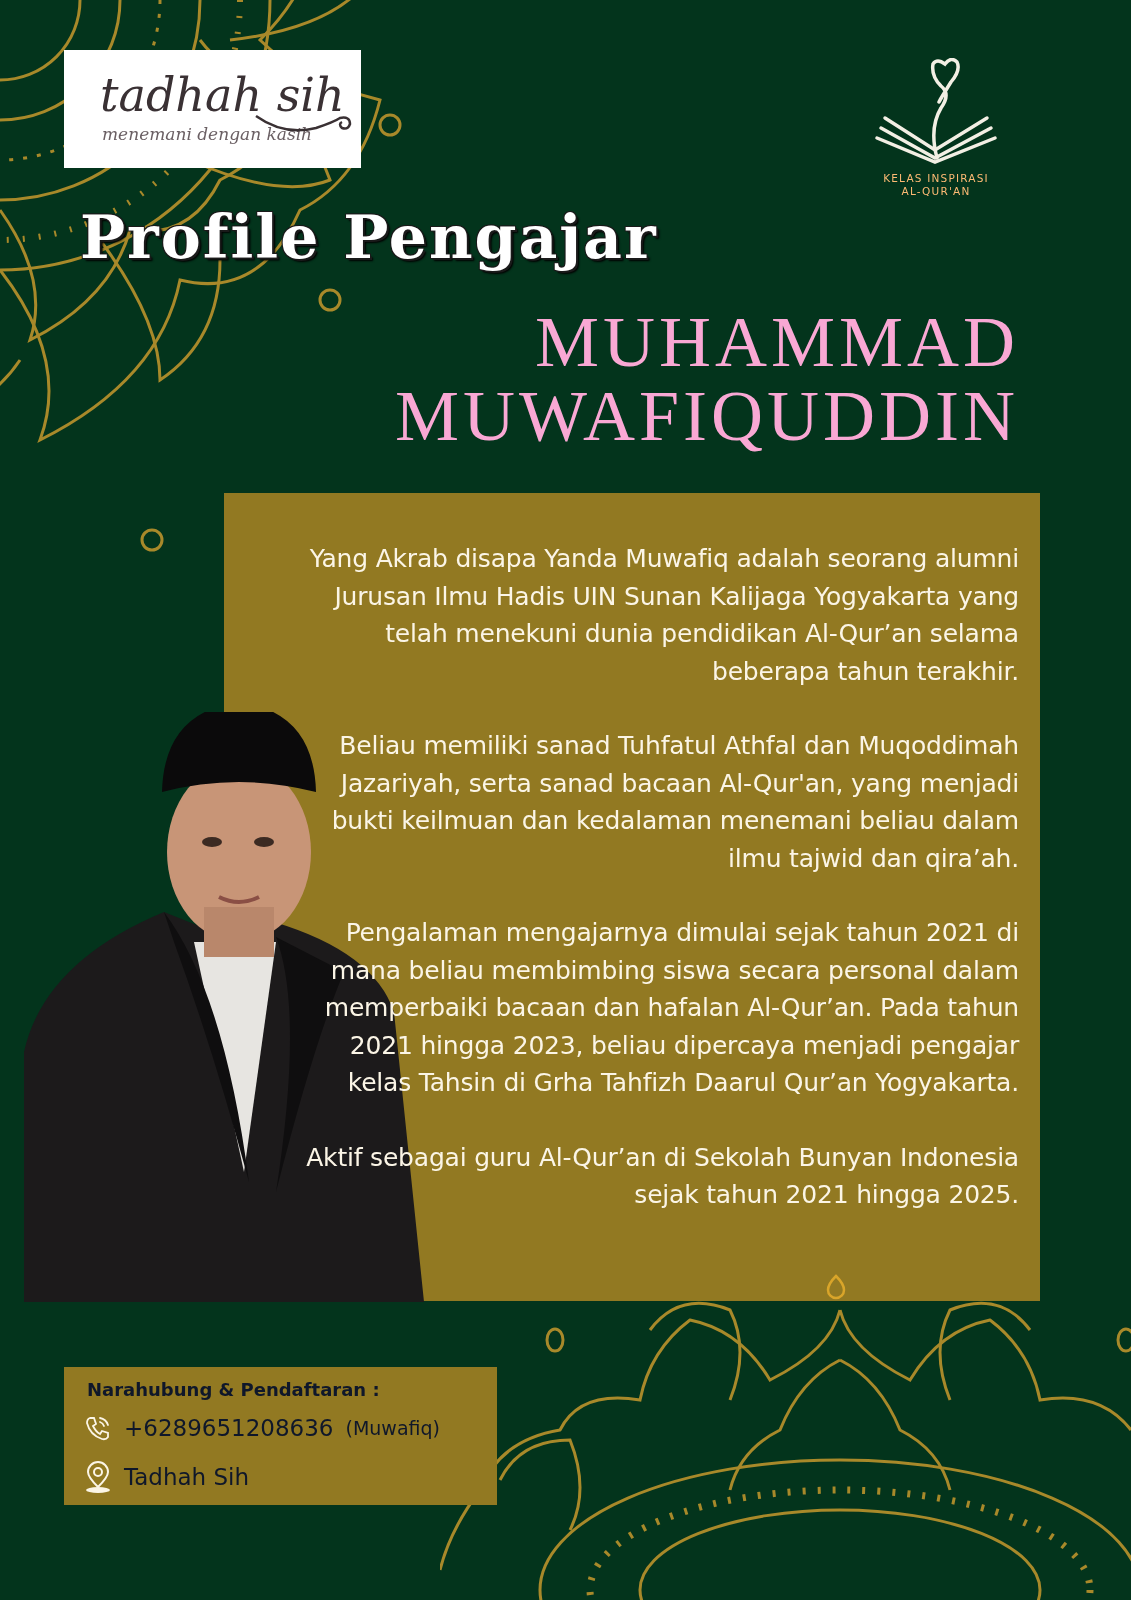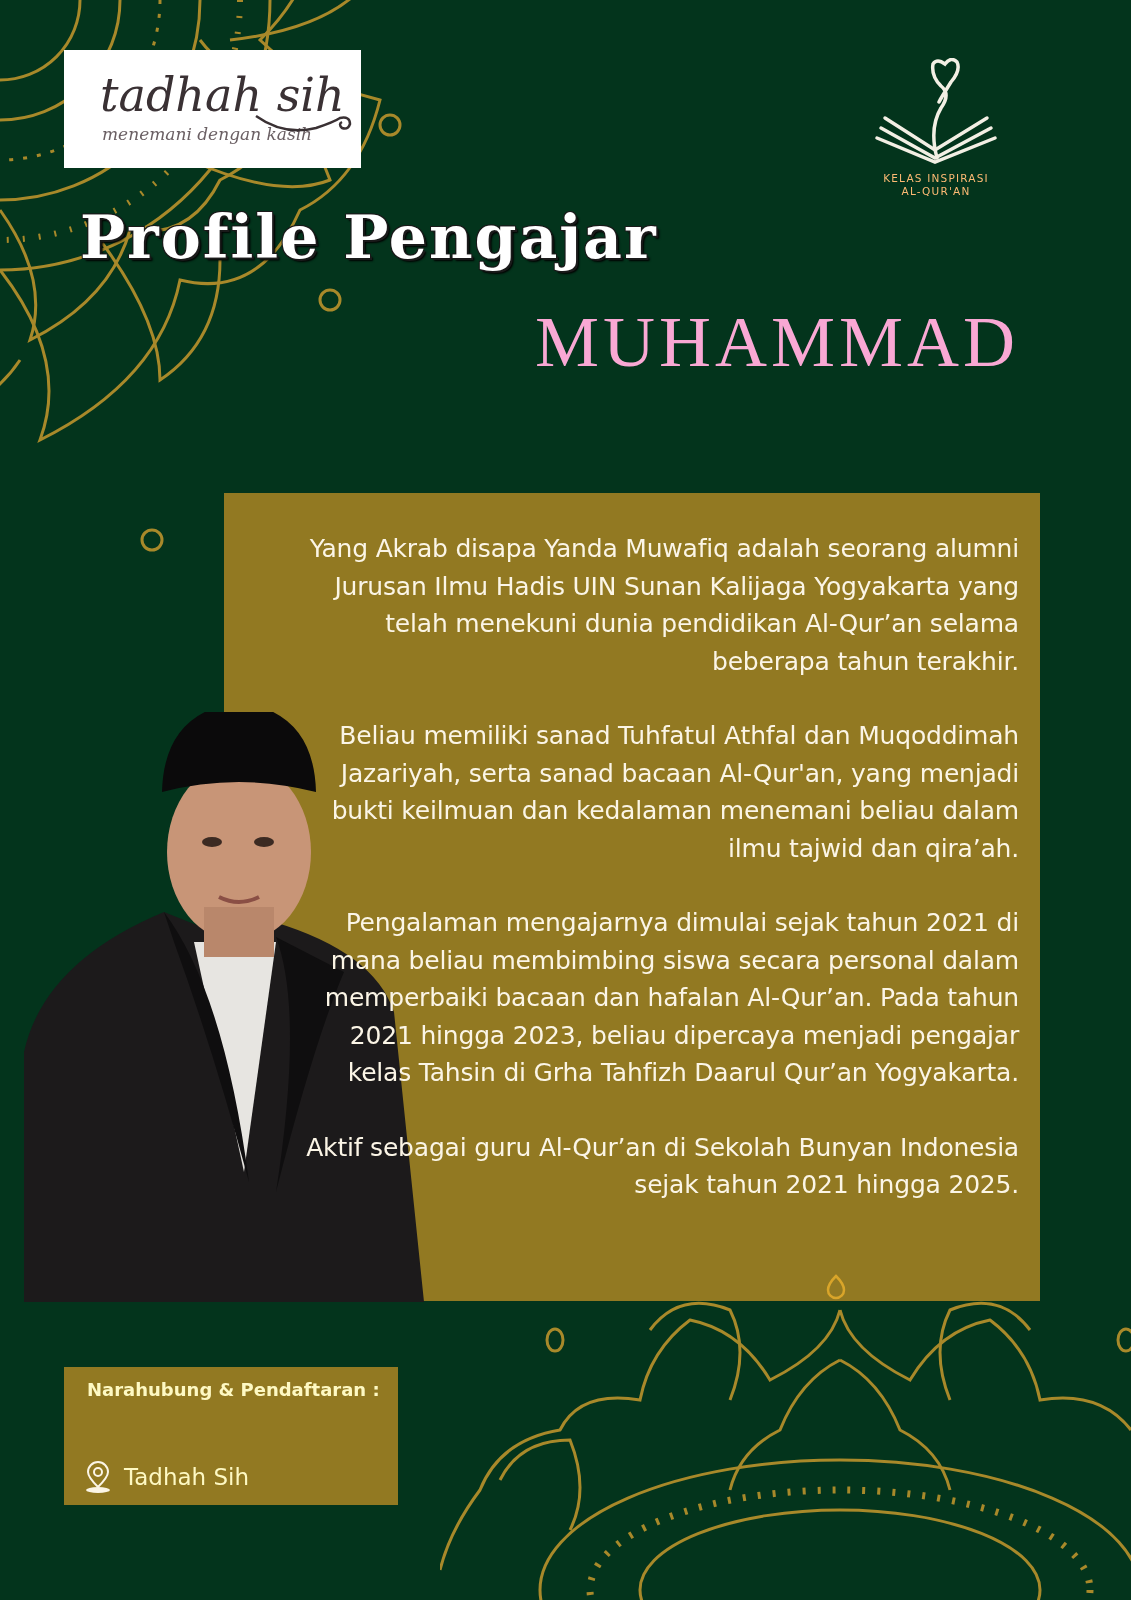--- a/index.html
+++ b/index.html
@@ -15,23 +15,23 @@
   .brand2 { position:absolute; left:868px; top:58px; width:136px; text-align:center; color:#fdba74; }
   .brand2 .t { font-family:"DejaVu Sans", sans-serif; font-size:10.5px; letter-spacing:1.2px; line-height:13px; }
   .heading { position:absolute; left:80px; top:202px; font-family:"DejaVu Serif", serif; font-weight:bold;
              font-size:60px; color:#ffffff; letter-spacing:2px;
              text-shadow: 2px 2px 0 #1a1a1a, -1px -1px 0 #1a1a1a, 1px -1px 0 #1a1a1a, -1px 1px 0 #1a1a1a, 3px 3px 2px #000; }
   .name { position:absolute; right:112px; top:305px; text-align:right; font-family:"Liberation Serif", serif;
           color:#f9a8d4; font-size:72px; line-height:74px; letter-spacing:4px; }
   .panel { position:absolute; left:224px; top:493px; width:816px; height:808px; background:#927922; }
   .bio { position:absolute; right:112px; top:522px; width:720px; text-align:right; color:#fbf5e6;
          font-family:"DejaVu Sans", sans-serif; font-size:25px; line-height:37.5px; letter-spacing:-0.2px; }
-  .bio p { margin:8px 0 37px 0; }
+  .bio p { margin:18px 0 37px 0; }
   .photo { position:absolute; left:14px; top:712px; width:420px; height:590px; }
-  .contact { position:absolute; left:64px; top:1367px; width:334px; height:138px; background:#927922; color:#fef9c3; }
+  .contact { position:absolute; left:64px; top:1367px; width:433px; height:138px; background:#927922; color:#0f172a; }
   .contact .title { position:absolute; left:23px; top:12px; font-family:"DejaVu Sans", sans-serif; font-weight:bold; font-size:18px; }
   .contact .row { position:absolute; left:20px; display:flex; align-items:center; }
   .contact .row .val { font-family:"DejaVu Sans", sans-serif; font-size:23px; margin-left:12px; }
   .contact .row .note { font-family:"DejaVu Sans", sans-serif; font-size:19px; margin-left:12px; }
   .pin-drop { position:absolute; left:824px; top:1274px; }
 </style>
 </head>
 <body>
 
 <svg class="mandala" style="left:-260px;top:-260px" width="700" height="880" viewBox="0 0 700 880">
@@ -90,20 +90,21 @@
     </g>
   </svg>
   <div class="t">KELAS INSPIRASI</div>
   <div class="t">AL-QUR'AN</div>
 </div>
 
 <div class="heading">Profile Pengajar</div>
 
 <div class="name">
   <div>MUHAMMAD</div>
+  <div>MUWAFIQUDDIN</div>
 </div>
 
 <div class="panel"></div>
 
 <svg class="photo" viewBox="0 0 420 590">
   <path d="M10 590 L10 340 Q30 250 150 200 L200 220 L260 210 Q360 240 380 300 L410 590 Z" fill="#1c1a1b"></path>
   <path d="M180 230 L230 460 L262 230 Z" fill="#e7e5e1"></path>
   <path d="M150 200 Q210 280 235 470 Q200 340 160 230 Z" fill="#0f0e0f"></path>
   <path d="M262 225 Q290 300 262 480 Q300 330 330 260 Z" fill="#0f0e0f"></path>
   <ellipse cx="225" cy="140" rx="72" ry="90" fill="#c89577"></ellipse>
@@ -120,20 +121,31 @@
   <p>Pengalaman mengajarnya dimulai sejak tahun 2021 di mana beliau membimbing siswa secara personal dalam memperbaiki bacaan dan hafalan Al-Qur’an. Pada tahun 2021 hingga 2023, beliau dipercaya menjadi pengajar kelas Tahsin di Grha Tahfizh Daarul Qur’an Yogyakarta.</p>
   <p>Aktif sebagai guru Al-Qur’an di Sekolah Bunyan Indonesia sejak tahun 2021 hingga 2025.</p>
 </div>
 
 <svg class="pin-drop" width="24" height="26" viewBox="0 0 24 26">
   <path d="M12 2 Q20 10 20 16 A8 8 0 0 1 4 16 Q4 10 12 2 Z" fill="none" stroke="#d9a52a" stroke-width="2.5"></path>
 </svg>
 
 <div class="contact">
   <div class="title">Narahubung &amp; Pendaftaran :</div>
+  <div class="row" style="top:47px">
+    <svg width="28" height="28" viewBox="0 0 28 28">
+      <g fill="none" stroke="#fbf5e6" stroke-width="1.8" stroke-linecap="round">
+        <path d="M6 4 L10 4 L12 10 L9 12 Q12 18 16 20 L18 17 L24 19 L24 23 Q22 26 18 25 Q6 21 3 9 Q3 5 6 4 Z"></path>
+        <path d="M16 4 Q22 5 24 11"></path>
+        <path d="M16 8 Q19 9 20 12"></path>
+      </g>
+    </svg>
+    <span class="val">+6289651208636</span>
+    <span class="note">(Muwafiq)</span>
+  </div>
   <div class="row" style="top:94px">
     <svg width="28" height="32" viewBox="0 0 28 32">
       <path d="M14 26 Q4 16 4 11 A10 10 0 0 1 24 11 Q24 16 14 26 Z" fill="none" stroke="#fbf5e6" stroke-width="2"></path>
       <circle cx="14" cy="11" r="4" fill="none" stroke="#fbf5e6" stroke-width="2"></circle>
       <ellipse cx="14" cy="29" rx="12" ry="3" fill="#fbf5e6"></ellipse>
     </svg>
     <span class="val">Tadhah Sih</span>
   </div>
 </div>
 

